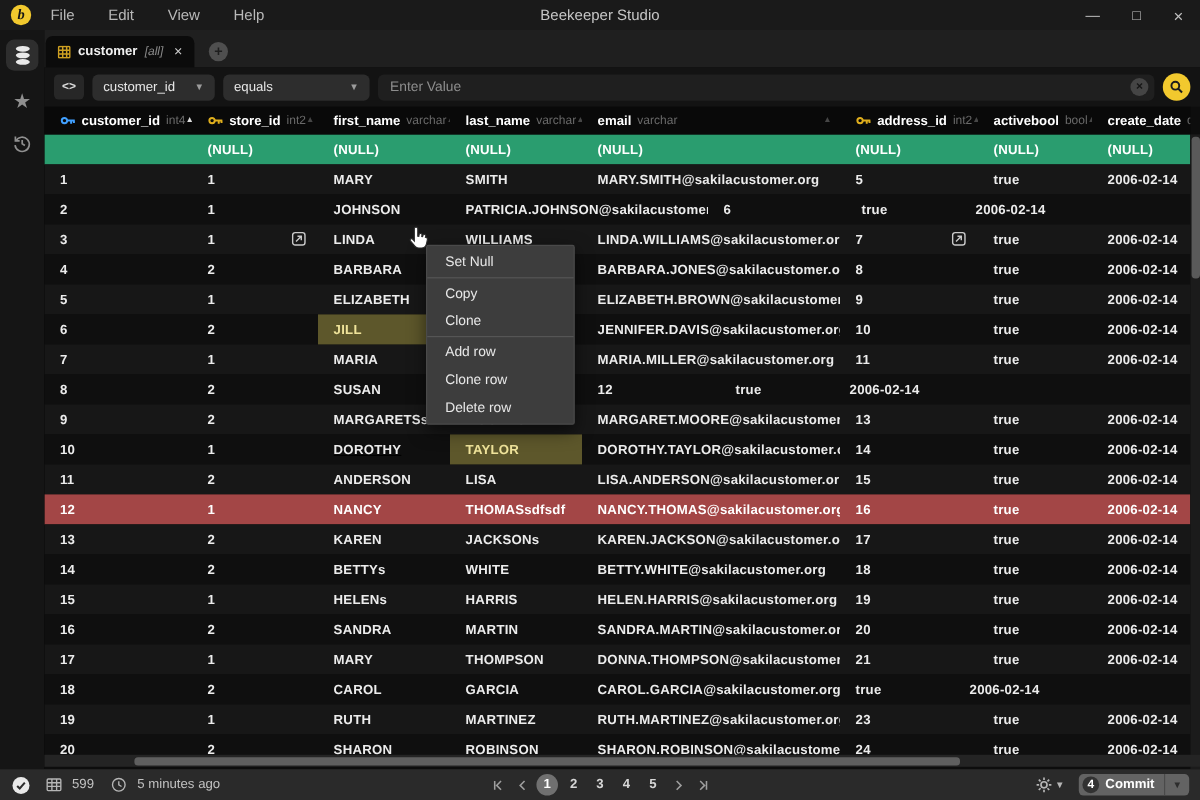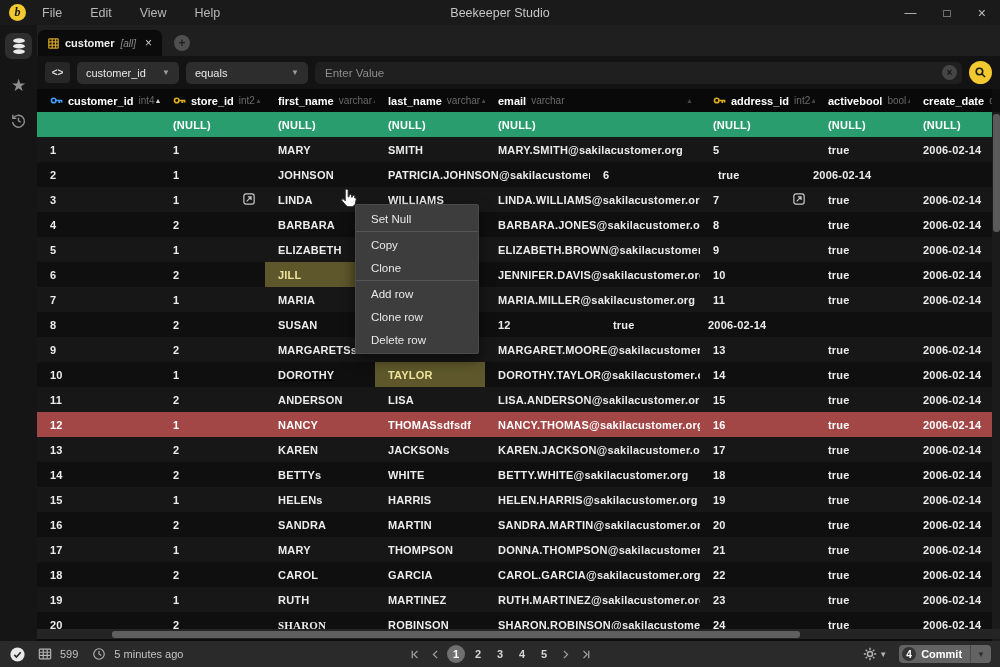--- a/index.html
+++ b/index.html
@@ -745,23 +745,20 @@
         </div>
         <div class="cell" style="width: 110px;">
           <span class="cell-text">CAROL</span>
         </div>
         <div class="cell" style="width: 110px;">
           <span class="cell-text">GARCIA</span>
         </div>
         <div class="cell" style="width: 215px;">
           <span class="cell-text">CAROL.GARCIA@sakilacustomer.org</span>
         </div>
-        <div class="cell" style="width: 115px;">
-          <span class="cell-text">22</span>
-        </div>
         <div class="cell" style="width: 95px;">
           <span class="cell-text">true</span>
         </div>
         <div class="cell" style="width: 82px;">
           <span class="cell-text">2006-02-14</span>
         </div>
       </div>
       <div class="row alt">
         <div class="cell" style="width: 123px;">
           <span class="cell-text">19</span>
@@ -788,21 +785,21 @@
           <span class="cell-text">2006-02-14</span>
         </div>
       </div>
       <div class="row">
         <div class="cell" style="width: 123px;">
           <span class="cell-text">20</span>
         </div>
         <div class="cell" style="width: 105px;">
           <span class="cell-text">2</span>
         </div>
-        <div class="cell" style="width: 110px; font-family: Liberation Serif, serif;">
+        <div class="cell" style="width: 110px;">
           <span class="cell-text">SHARON</span>
         </div>
         <div class="cell" style="width: 110px;">
           <span class="cell-text">ROBINSON</span>
         </div>
         <div class="cell" style="width: 215px;">
           <span class="cell-text">SHARON.ROBINSON@sakilacustomer.org</span>
         </div>
         <div class="cell" style="width: 115px;">
           <span class="cell-text">24</span>

